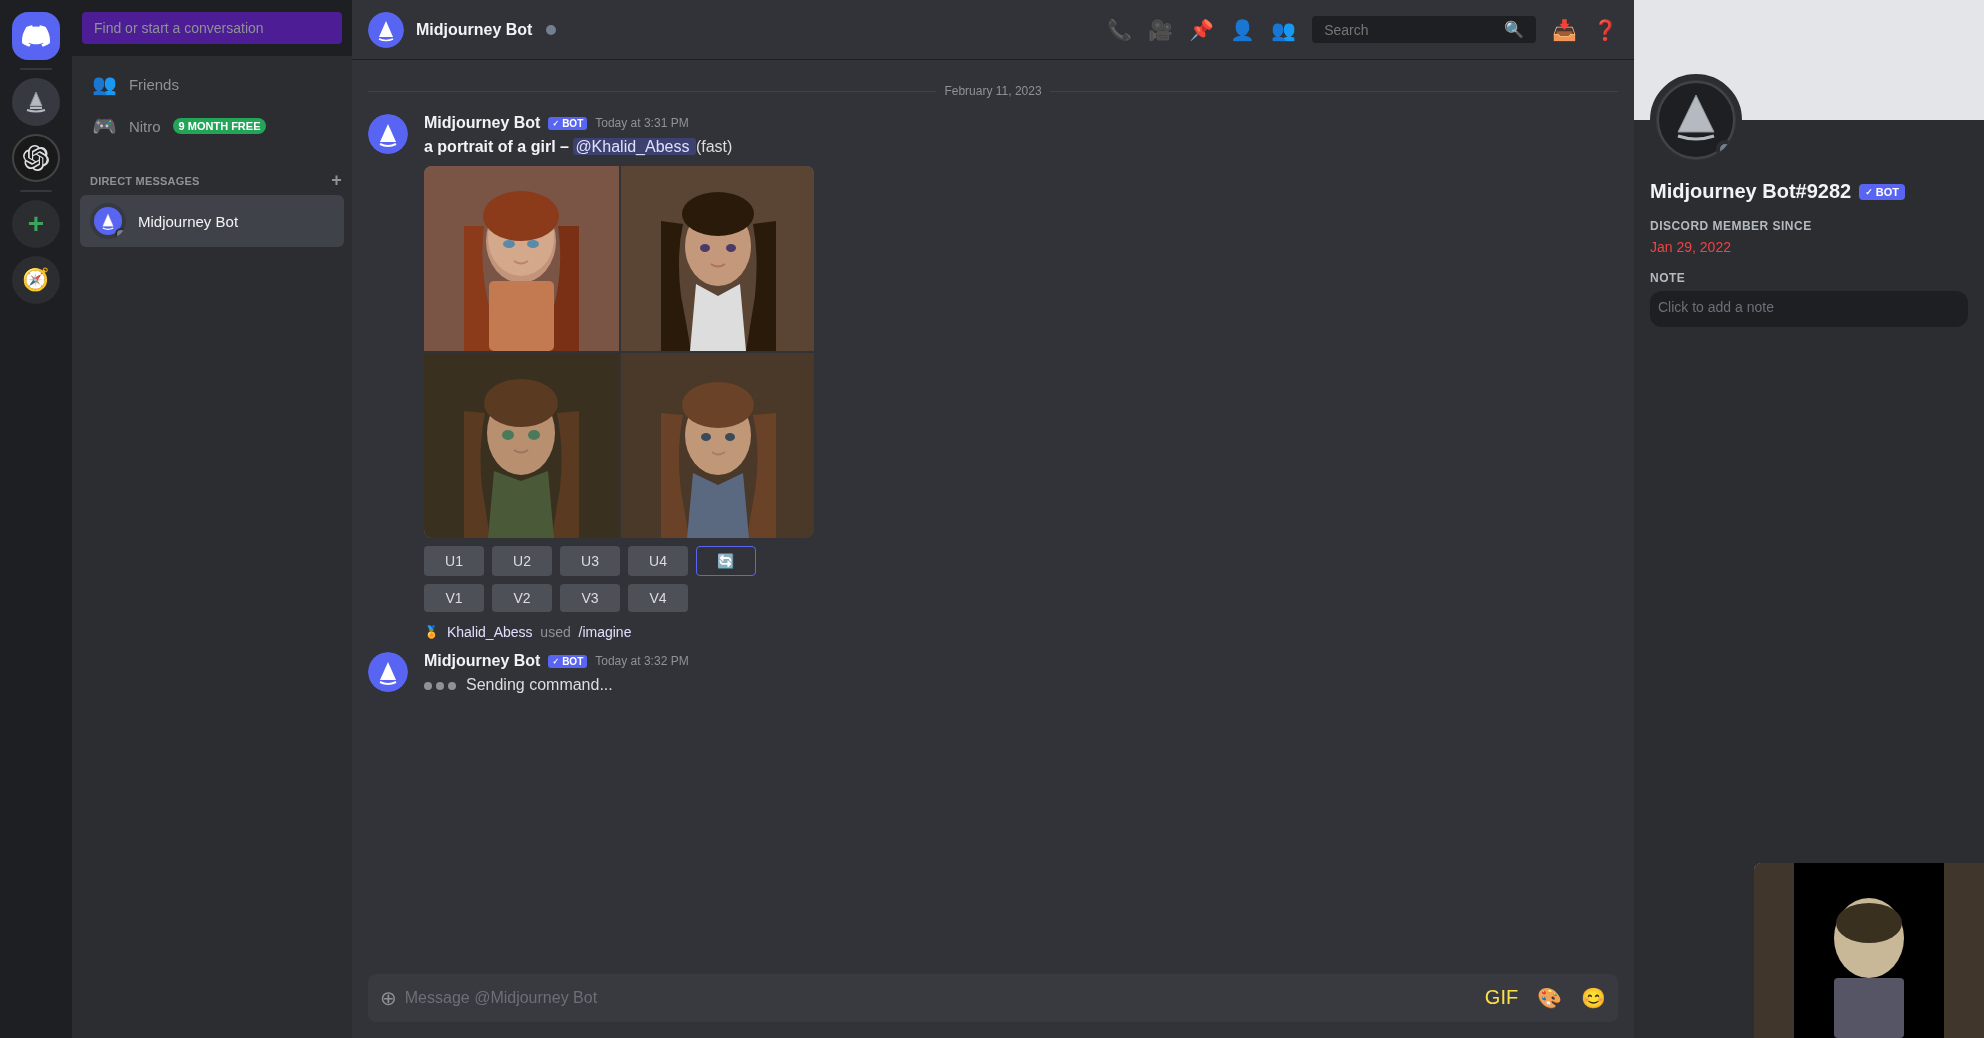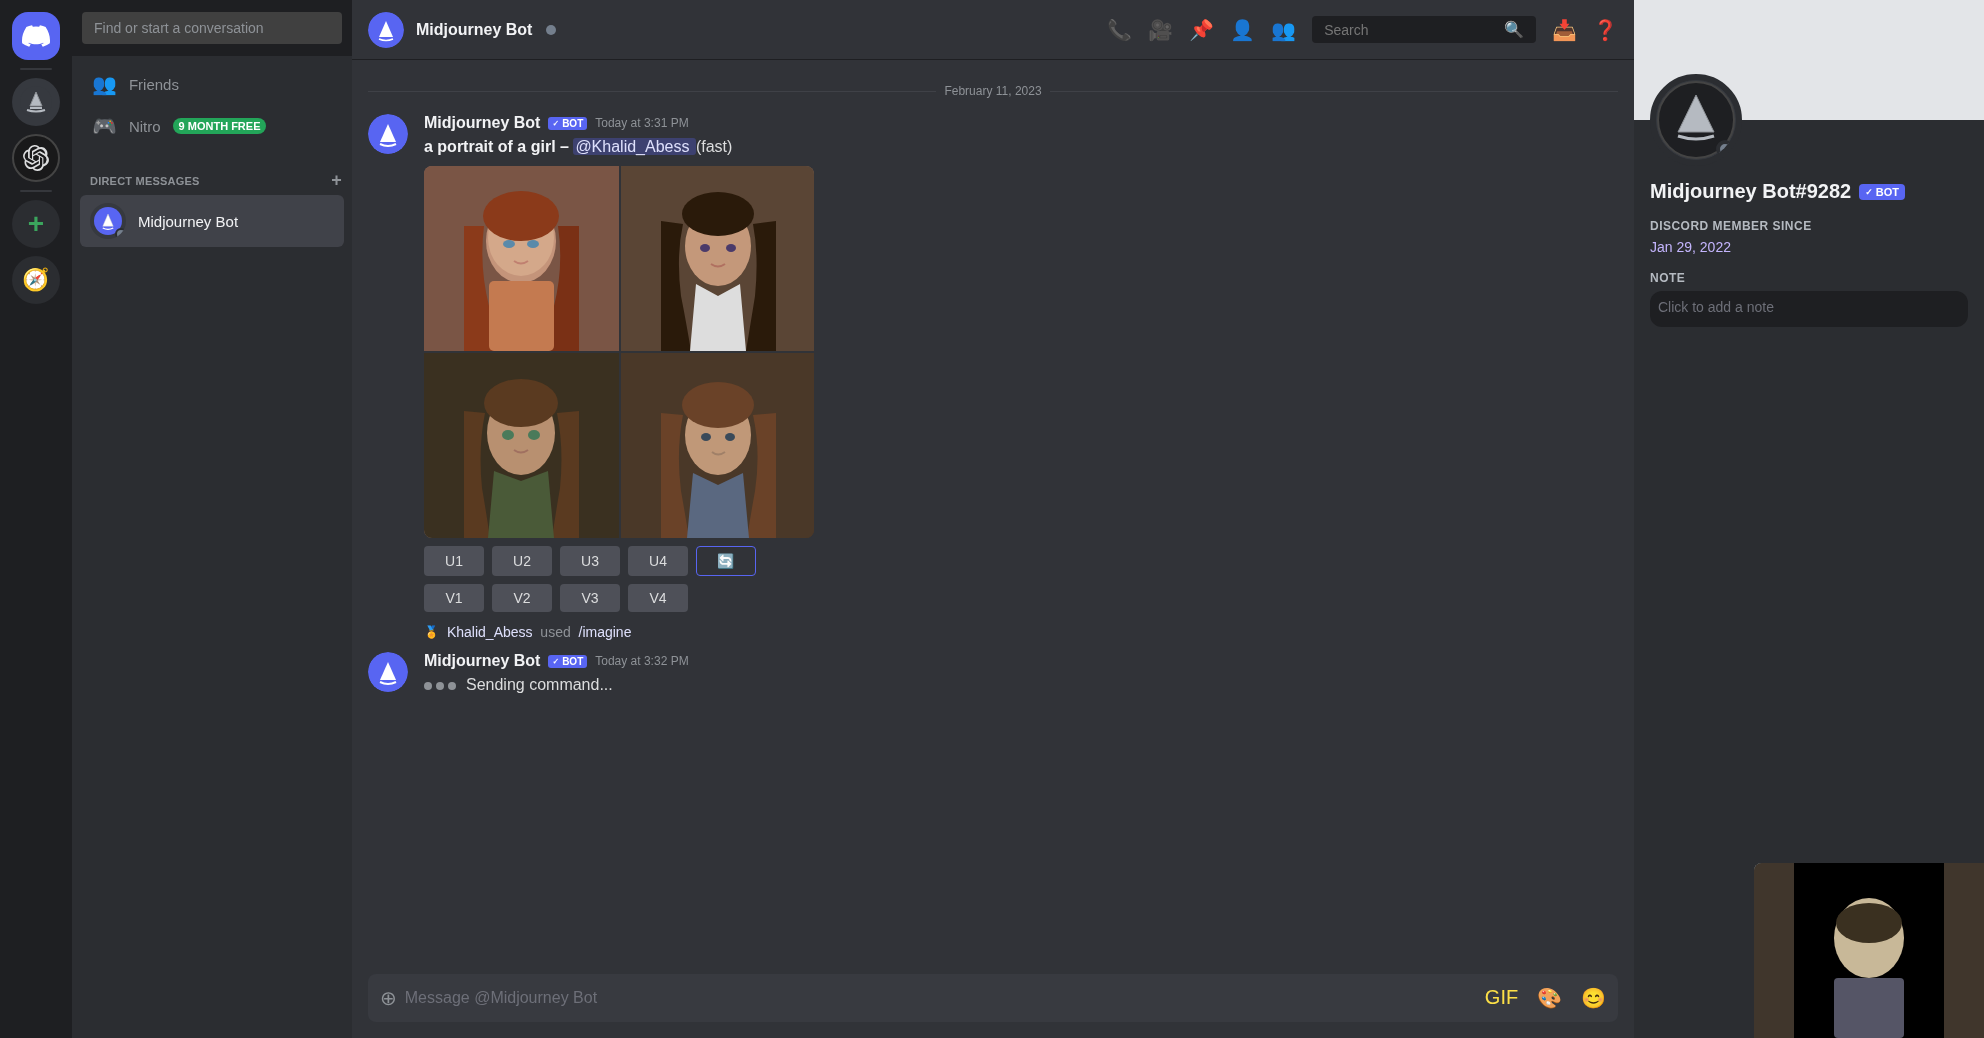--- a/index.html
+++ b/index.html
@@ -69,21 +69,21 @@
       background: #2b2d31;
       display: flex;
       flex-direction: column;
       flex-shrink: 0;
     }
     .dm-search-bar {
       padding: 12px 10px;
       background: #1e1f22;
     }
     .dm-search-placeholder {
-      background: #404040;
+      background: #4c1d95;
       border-radius: 4px;
       padding: 8px 12px;
       color: #8e9297;
       font-size: 14px;
     }
     .dm-nav {
       padding: 8px 10px;
       display: flex;
       flex-direction: column;
       gap: 2px;
@@ -526,21 +526,21 @@
       line-height: 1.5;
     }
     .profile-section-text .highlight {
       color: #dee0fc;
       background: rgba(88,101,242,0.2);
       border-radius: 3px;
       padding: 0 3px;
     }
     .profile-section-date {
       font-size: 14px;
-      color: #c4b5fd;
+      color: #ef4444;
     }
     .note-input {
       background: #1e1f22;
       border-radius: 12px;
       padding: 8px;
       font-size: 14px;
       color: #6d6f78;
       cursor: text;
       min-height: 36px;
     }

